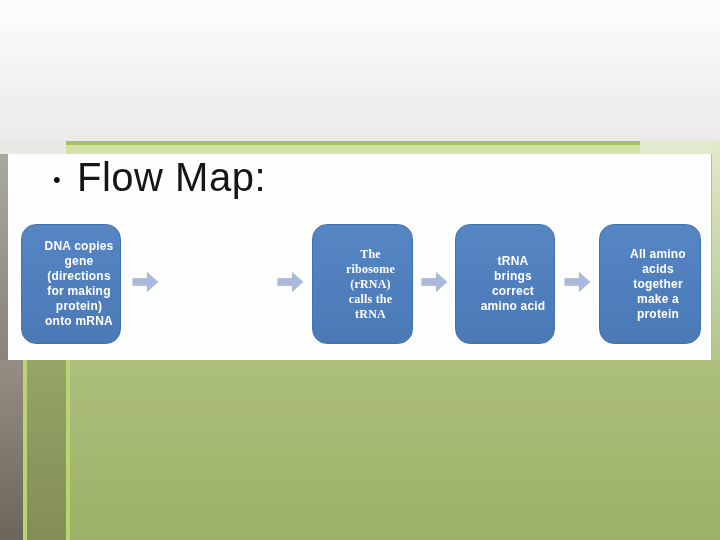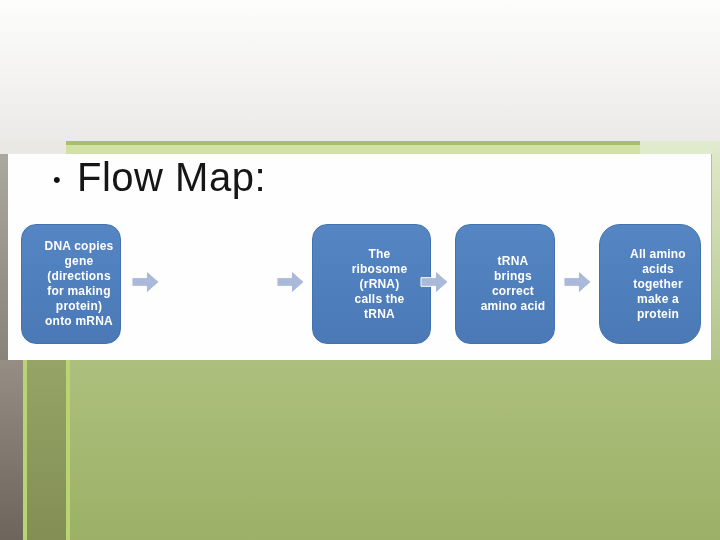--- a/index.html
+++ b/index.html
@@ -38,23 +38,23 @@
     border:1px solid #4273ae;
     display:flex;align-items:center;justify-content:center;
     box-sizing:border-box;
   }
   .step .step-label{
     color:#fff;font-size:12px;font-weight:700;line-height:15px;
     text-align:center;white-space:pre-line;letter-spacing:.2px;width:100%;padding-left:16px;
   }
   .b1{left:21px;}
   .b2{left:169px;}
-  .b3{left:312px;width:119px;}
+  .b3{left:312px;width:101px;font-family:Liberation Serif, serif;}
   .b4{left:455px;}
-  .b5{left:599px;width:102px;border-radius:21px;}
+  .b5{left:599px;width:102px;}
 
   .arrow{top:269px;width:29px;height:26px;}
   .a1{left:131px;}
   .a2{left:276px;}
   .a3{left:420px;}
   .a4{left:563px;}
   .arrow svg{display:block;width:29px;height:26px;}
 </style>
 </head>
 <body>

